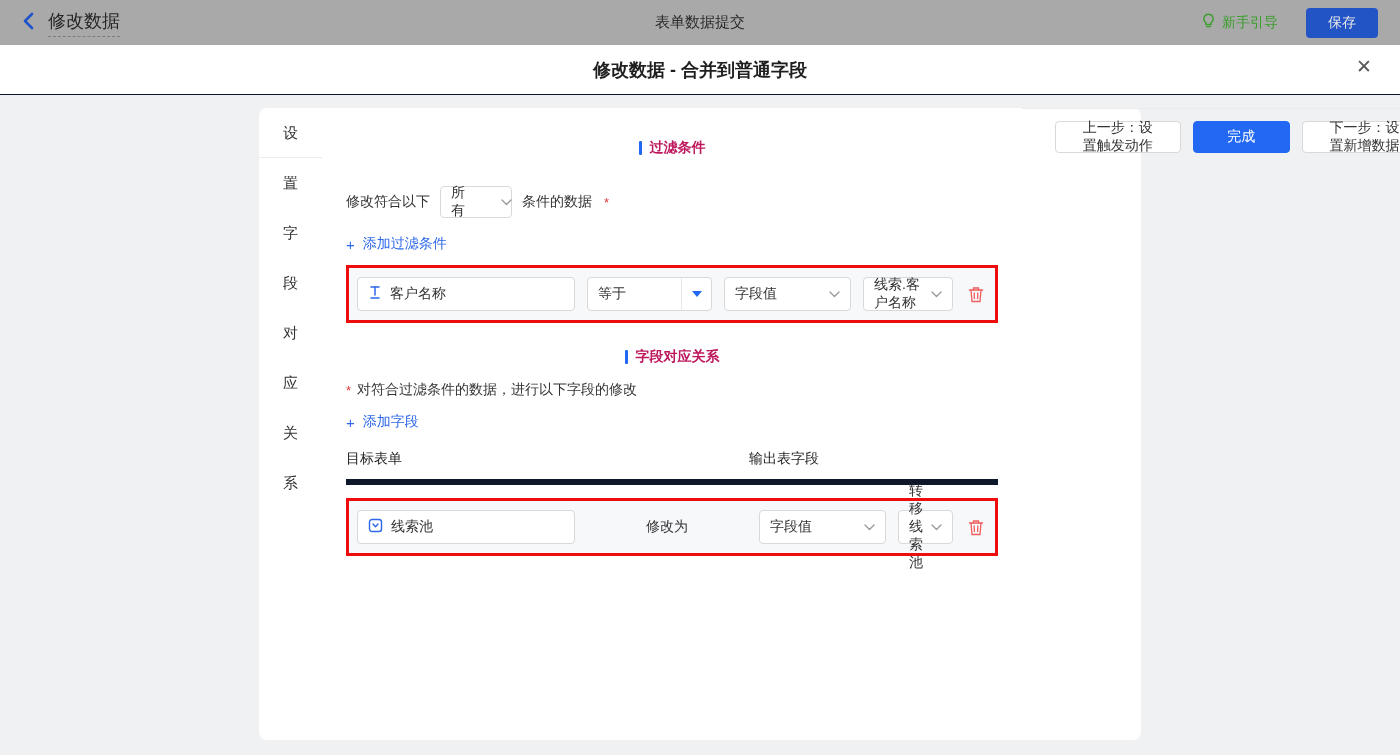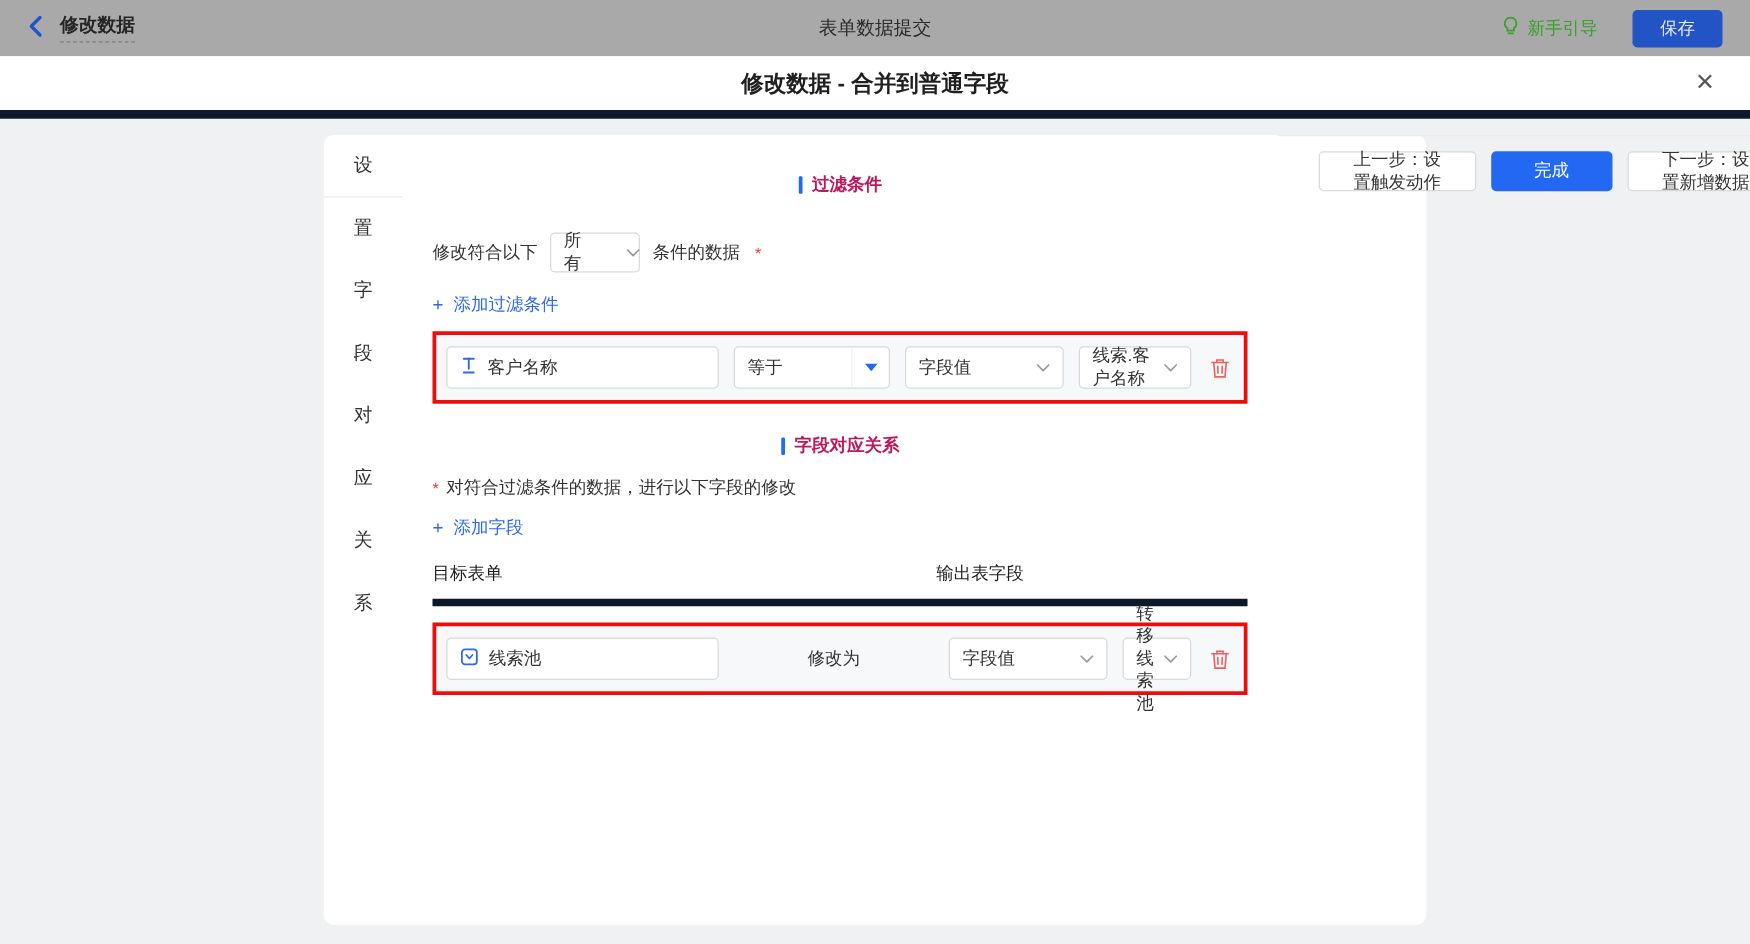--- a/index.html
+++ b/index.html
@@ -17,25 +17,24 @@
     position: relative;
     height: 45px;
     background: #a9a9a9;
     display: flex;
     align-items: center;
     padding: 0 22px;
   }
   .topbar-left { display: flex; align-items: center; gap: 14px; }
   .back-btn { display: flex; align-items: center; cursor: pointer; }
   .topbar-doc-title {
-    font-size: 15px;
+    font-size: 18px;
     color: #262626;
     padding-bottom: 3px;
     border-bottom: 1px dashed #7d7d7d;
-    font-weight: bold;
   }
   .topbar-center {
     position: absolute;
     left: 0; right: 0;
     text-align: center;
     font-size: 15px;
     color: #2b2b2b;
     pointer-events: none;
   }
   .topbar-right {
@@ -66,21 +65,21 @@
   }
 
   
   .modal-header {
     position: relative;
     height: 50px;
     background: #ffffff;
     display: flex;
     align-items: center;
     justify-content: center;
-    border-bottom: 7px solid #0f172a;
+    border-bottom: 1px solid #0f172a;
   }
   .modal-title {
     font-size: 18px;
     font-weight: bold;
     color: #1f1f1f;
   }
   .modal-close {
     position: absolute;
     right: 28px;
     top: 12px;

